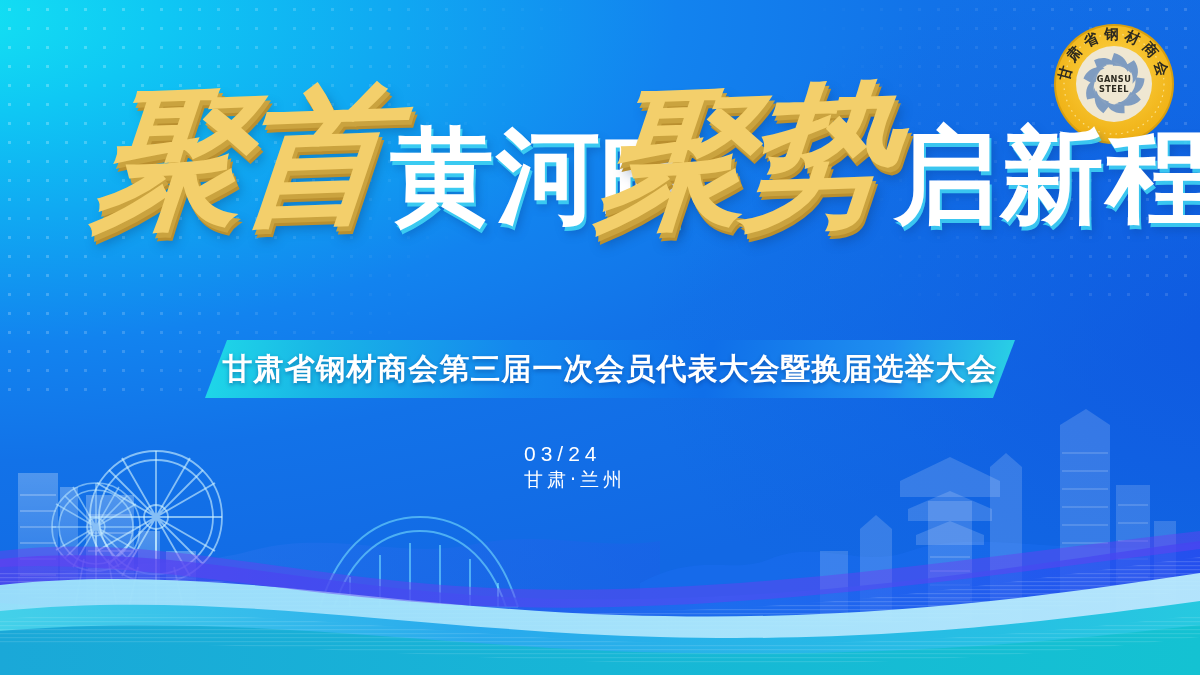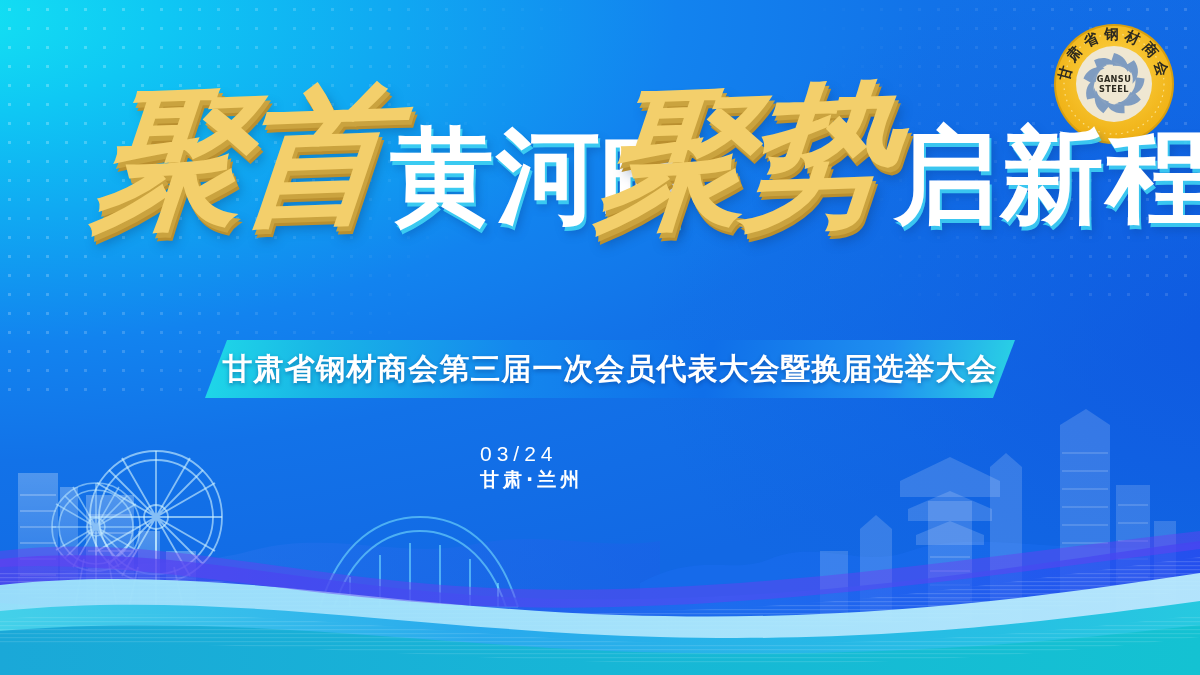--- a/index.html
+++ b/index.html
@@ -105,28 +105,28 @@
     display:flex;align-items:center;gap:22px;
   }
   .year{
     font-family:"Liberation Sans","DejaVu Sans",sans-serif;
     font-weight:400;
     font-size:66px;
     line-height:1;
     color:#ffffff;
     letter-spacing:-1px;
   }
-  .datecol{display:flex;flex-direction:column;gap:6px;padding-bottom:4px;}
+  .datecol{display:flex;flex-direction:column;gap:6px;padding-bottom:4px;margin-left:44px;}
   .mmdd{
     font-family:"Liberation Sans","DejaVu Sans",sans-serif;
     font-size:21px;color:#ffffff;letter-spacing:5px;line-height:1;
   }
   .place{
     font-family:"DejaVu Sans","Liberation Sans",sans-serif;
-    font-size:19px;color:#ffffff;letter-spacing:4px;line-height:1;font-weight:700;
+    font-size:19px;color:#ffffff;letter-spacing:4px;line-height:1;font-weight:400;
   }
 </style>
 </head>
 <body>
 
 <div class="poster">
 
   <div class="bg-base"></div>
   <div class="bg-right-glow"></div>
   <div class="bg-dots"></div>

